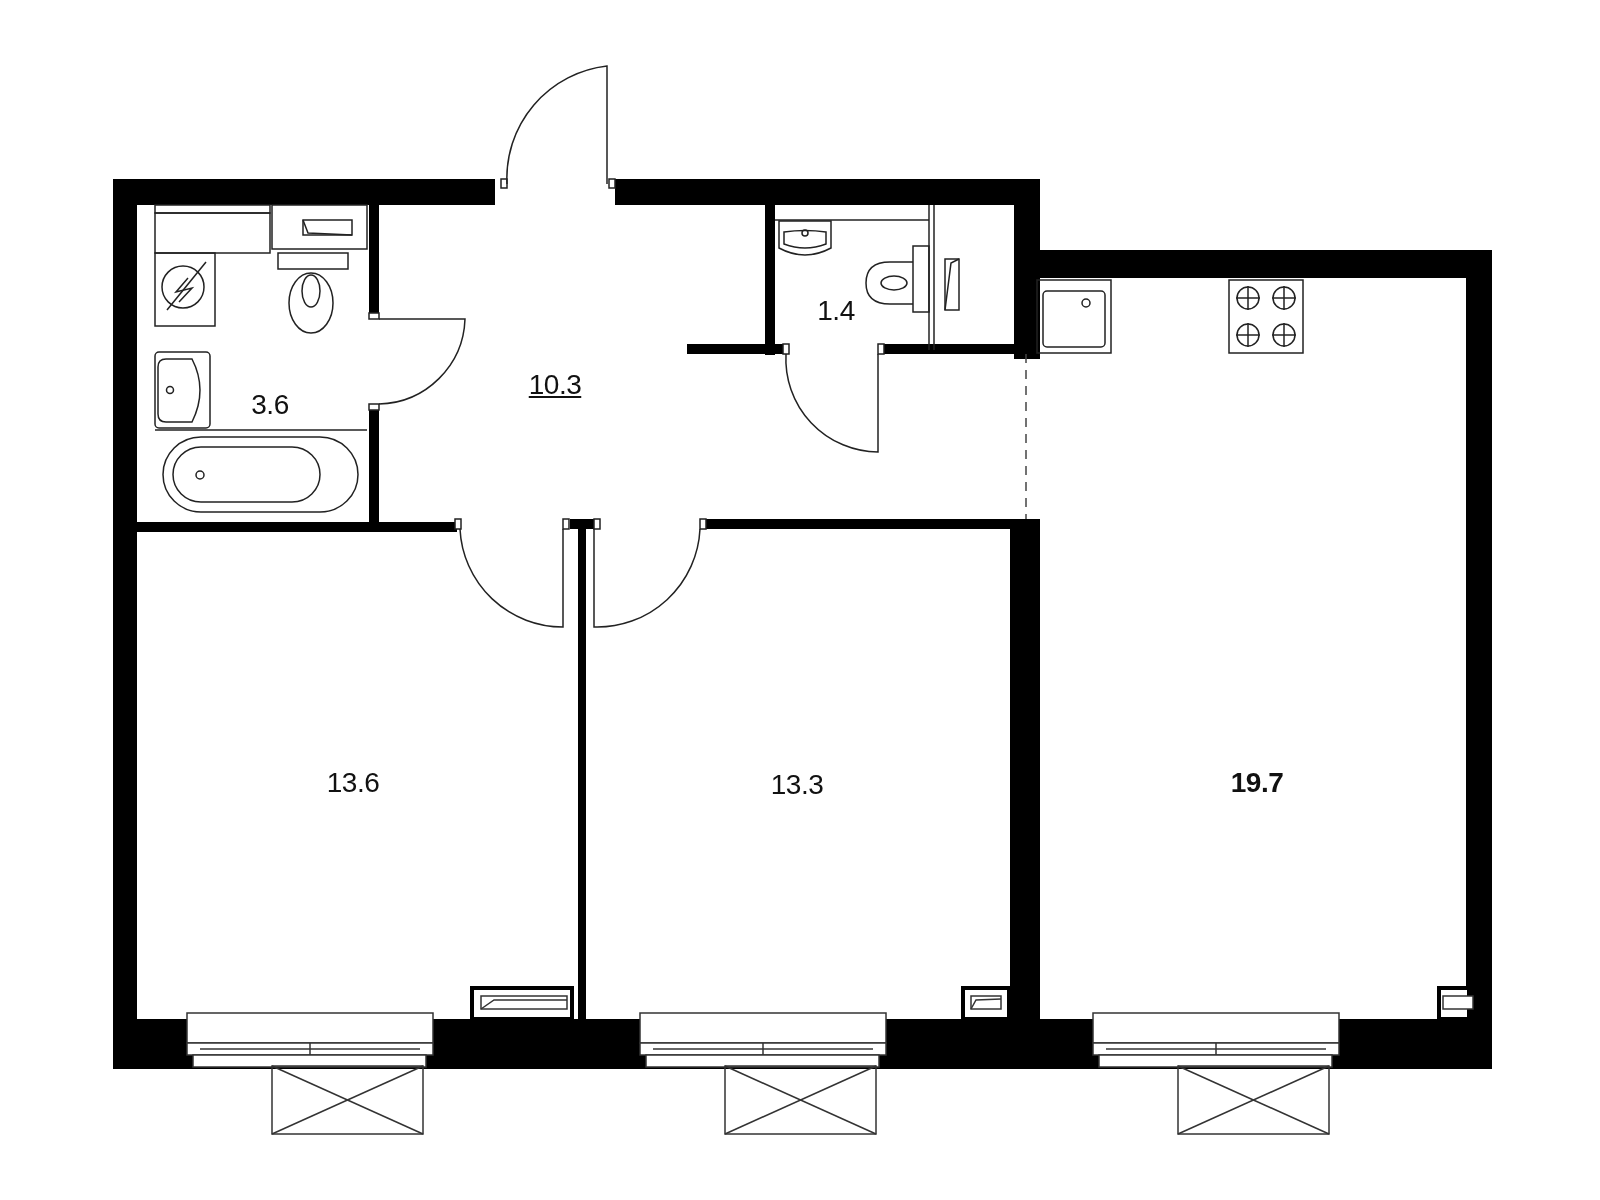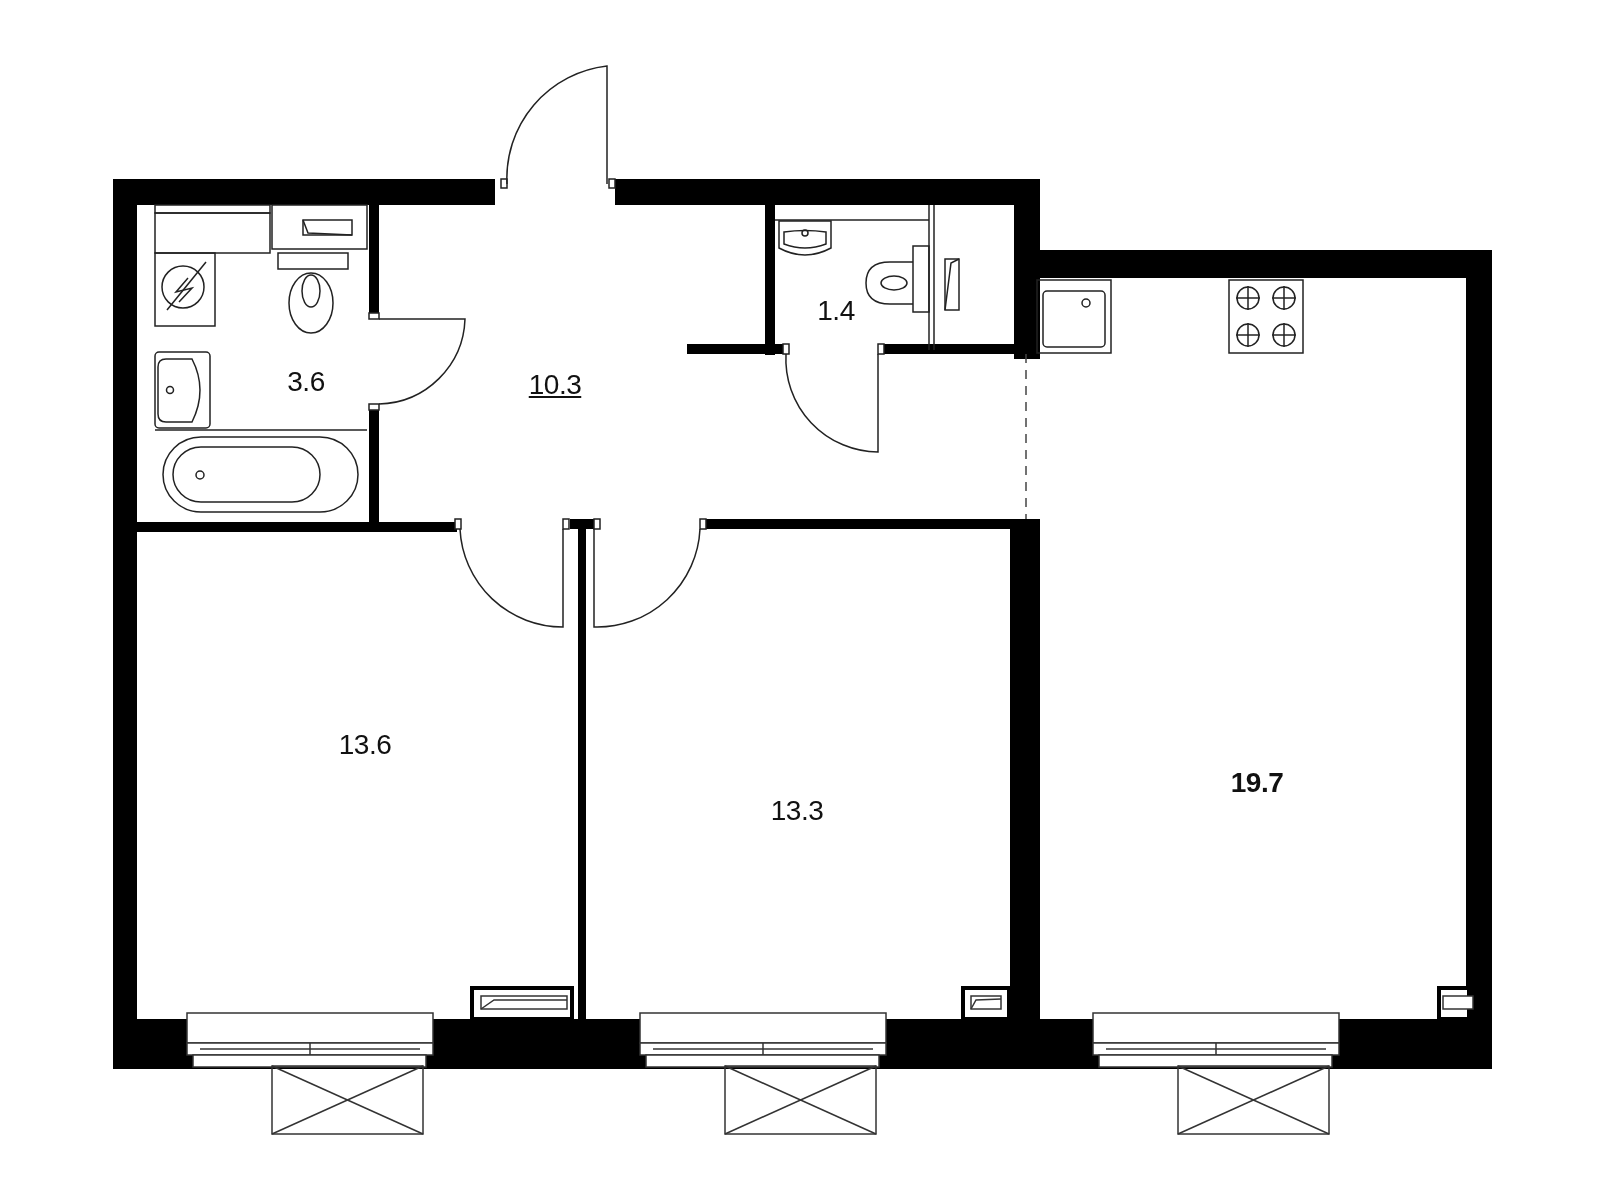--- a/index.html
+++ b/index.html
@@ -183,18 +183,18 @@
       <circle cx="1248" cy="335" r="11"></circle>
         <line x1="1236" y1="335" x2="1260" y2="335"></line>
         <line x1="1248" y1="323" x2="1248" y2="347"></line>
       <circle cx="1284" cy="335" r="11"></circle>
         <line x1="1272" y1="335" x2="1296" y2="335"></line>
         <line x1="1284" y1="323" x2="1284" y2="347"></line>
     </g>
   </g>
 </svg>
 
-<div class="room-label" style="left:270px; top:382px;margin-left:36px;">3.6</div>
+<div class="room-label" style="left:270px; top:405px;">3.6</div>
 <div class="room-label" style="left:555px; top:385px;text-decoration:underline;">10.3</div>
 <div class="room-label" style="left:836px; top:311px;text-align:center;">1.4</div>
-<div class="room-label" style="left:353px; top:745px;margin-left:12px;">13.6</div>
-<div class="room-label" style="left:797px; top:811px;">13.3</div>
+<div class="room-label" style="left:353px; top:783px;">13.6</div>
+<div class="room-label" style="left:797px; top:785px;">13.3</div>
 <div class="room-label" style="left:1257px; top:783px;font-weight:bold;">19.7</div>
 
 </body></html>

